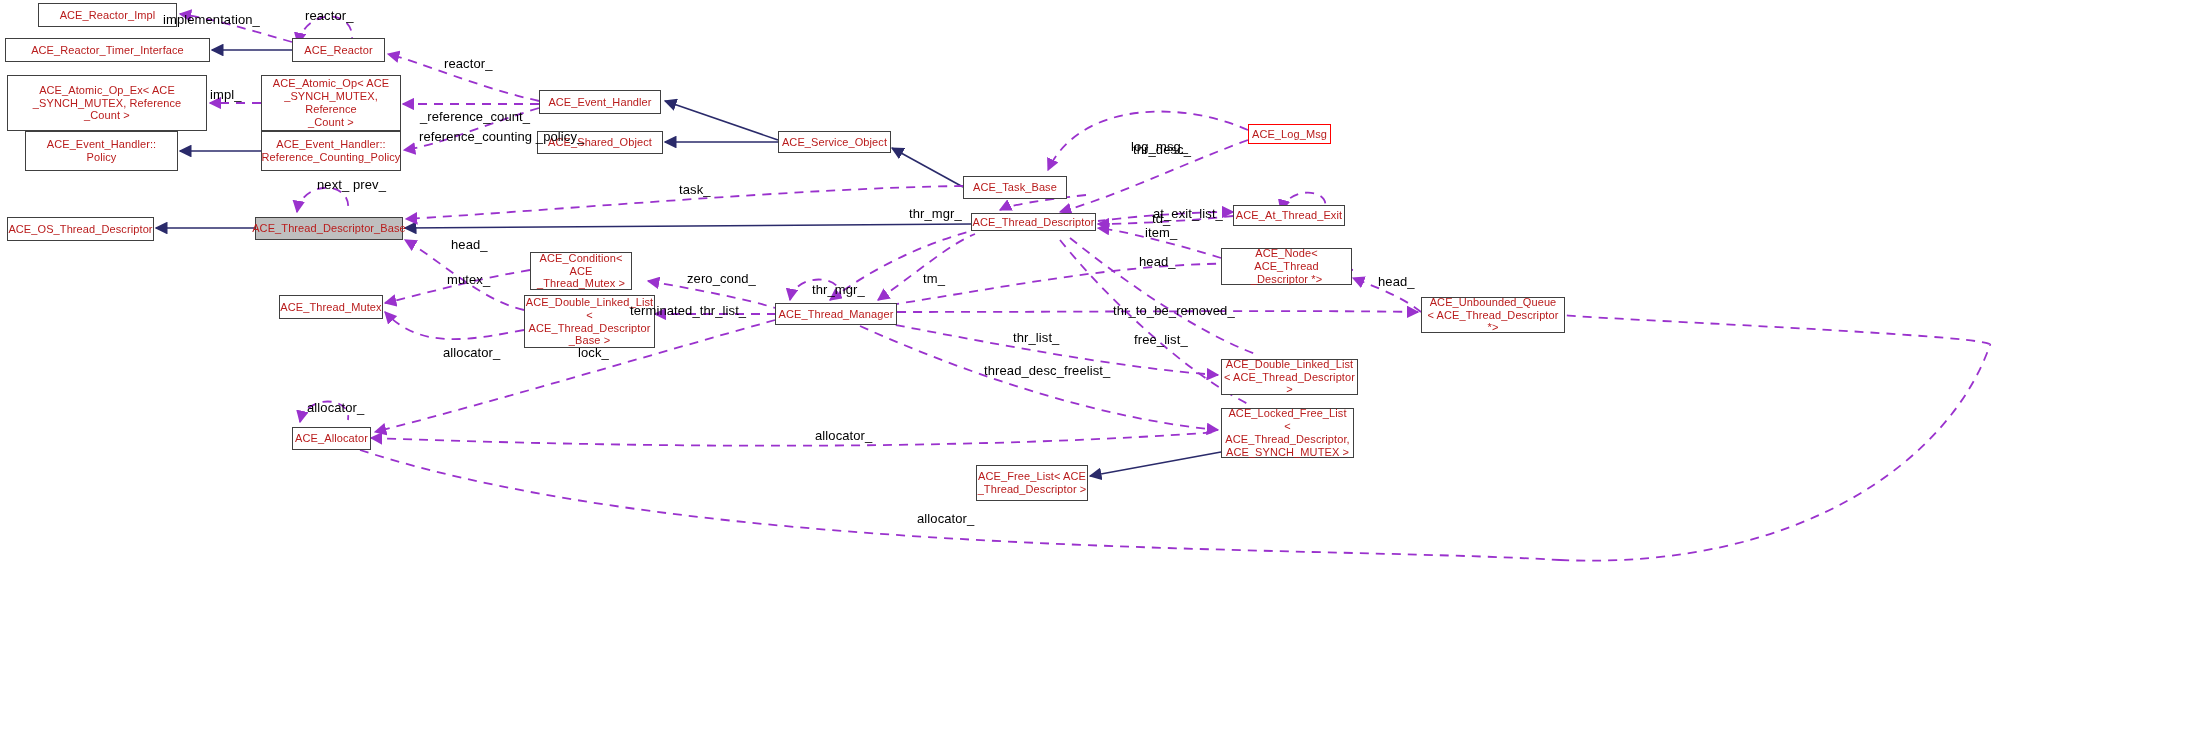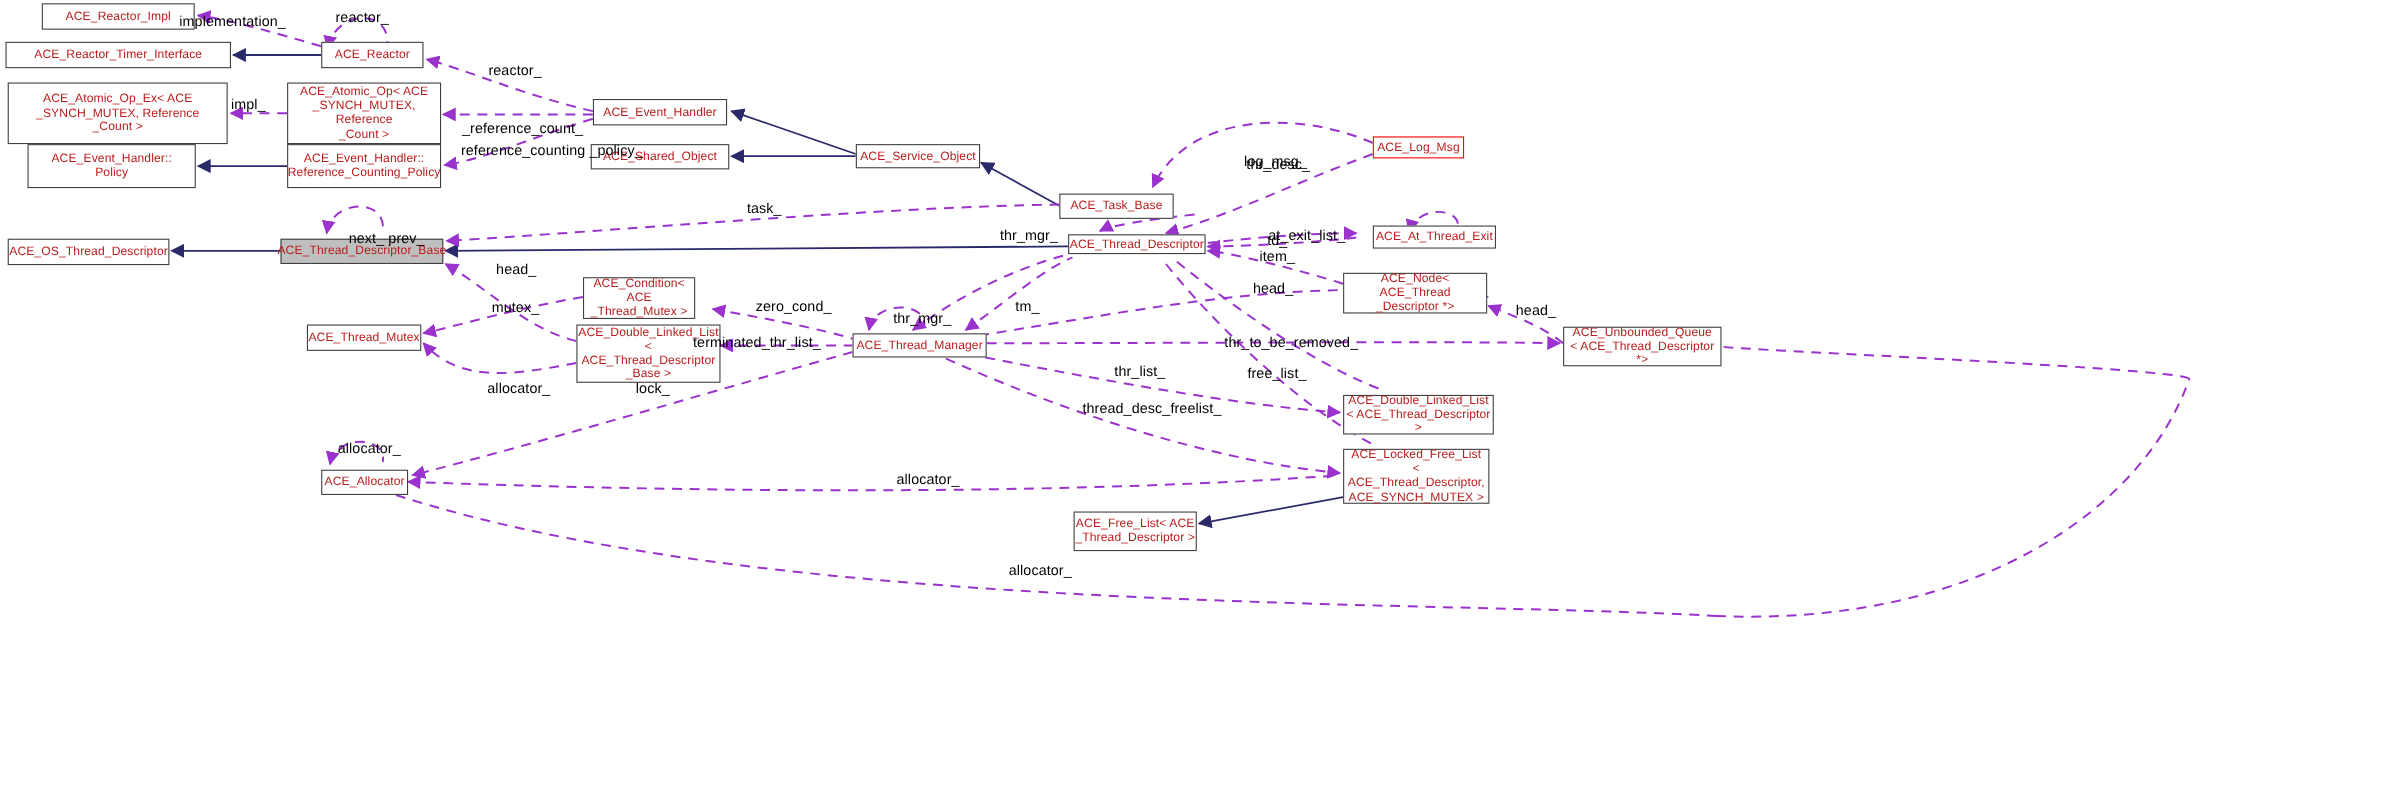--- a/index.html
+++ b/index.html
@@ -160,42 +160,42 @@
       <div class="node" style="left: 530px; top: 252px; width: 102px; height: 38px;">ACE_Condition&lt; ACE
 _Thread_Mutex &gt;</div>
       <div class="node" style="left: 524px; top: 295px; width: 131px; height: 53px;">ACE_Double_Linked_List
 &lt; ACE_Thread_Descriptor
 _Base &gt;</div>
       <div class="node" style="left: 778px; top: 131px; width: 113px; height: 22px;">ACE_Service_Object</div>
       <div class="node" style="left: 963px; top: 176px; width: 104px; height: 23px;">ACE_Task_Base</div>
       <div class="node" style="left: 971px; top: 213px; width: 125px; height: 18px;">ACE_Thread_Descriptor</div>
       <div class="node" style="left: 775px; top: 303px; width: 122px; height: 22px;">ACE_Thread_Manager</div>
       <div class="node highlight" style="left: 1248px; top: 124px; width: 83px; height: 20px;">ACE_Log_Msg</div>
-      <div class="node" style="left: 1233px; top: 205px; width: 112px; height: 21px; margin-left: 15px;">ACE_At_Thread_Exit</div>
+      <div class="node" style="left: 1233px; top: 205px; width: 112px; height: 21px;">ACE_At_Thread_Exit</div>
       <div class="node" style="left: 1221px; top: 248px; width: 131px; height: 37px;">ACE_Node&lt; ACE_Thread
 _Descriptor *&gt;</div>
       <div class="node" style="left: 1221px; top: 359px; width: 137px; height: 36px;">ACE_Double_Linked_List
 &lt; ACE_Thread_Descriptor &gt;</div>
       <div class="node" style="left: 1221px; top: 408px; width: 133px; height: 50px;">ACE_Locked_Free_List
 &lt; ACE_Thread_Descriptor,
  ACE_SYNCH_MUTEX &gt;</div>
       <div class="node" style="left: 976px; top: 465px; width: 112px; height: 36px;">ACE_Free_List&lt; ACE
 _Thread_Descriptor &gt;</div>
       <div class="node" style="left: 1421px; top: 297px; width: 144px; height: 36px;">ACE_Unbounded_Queue
 &lt; ACE_Thread_Descriptor *&gt;</div>
     </div>
   <div id="labels-host">
       <div class="edge-label" style="left: 163px; top: 12px; text-align: center;">implementation_</div>
       <div class="edge-label" style="left: 305px; top: 8px; text-align: center;">reactor_</div>
       <div class="edge-label" style="left: 194px; top: 87px; text-align: center; margin-left: 16px;">impl_</div>
       <div class="edge-label" style="left: 444px; top: 56px; text-align: center;">reactor_</div>
       <div class="edge-label" style="left: 420px; top: 109px; text-align: center;">_reference_count_</div>
       <div class="edge-label" style="left: 419px; top: 129px; text-align: center;">reference_counting
 _policy_</div>
-      <div class="edge-label" style="left: 317px; top: 177px; text-align: right; margin-top: 32px;">next_
+      <div class="edge-label" style="left: 317px; top: 177px; text-align: right;">next_
 prev_</div>
       <div class="edge-label" style="left: 679px; top: 182px; text-align: center;">task_</div>
       <div class="edge-label" style="left: 909px; top: 206px; text-align: center;">thr_mgr_</div>
       <div class="edge-label" style="left: 1131px; top: 103px; text-align: center; margin-top: 36px;">log_msg_</div>
       <div class="edge-label" style="left: 1133px; top: 142px; text-align: center;">thr_desc_</div>
       <div class="edge-label" style="left: 1152px; top: 191px; text-align: center; margin-top: 20px;">td_</div>
       <div class="edge-label" style="left: 1128px; top: 206px; text-align: left; margin-left: 25px;">at_exit_list_</div>
       <div class="edge-label" style="left: 1145px; top: 225px; text-align: center;">item_</div>
       <div class="edge-label" style="left: 1139px; top: 254px; text-align: center;">head_</div>
       <div class="edge-label" style="left: 451px; top: 237px; text-align: center;">head_</div>

